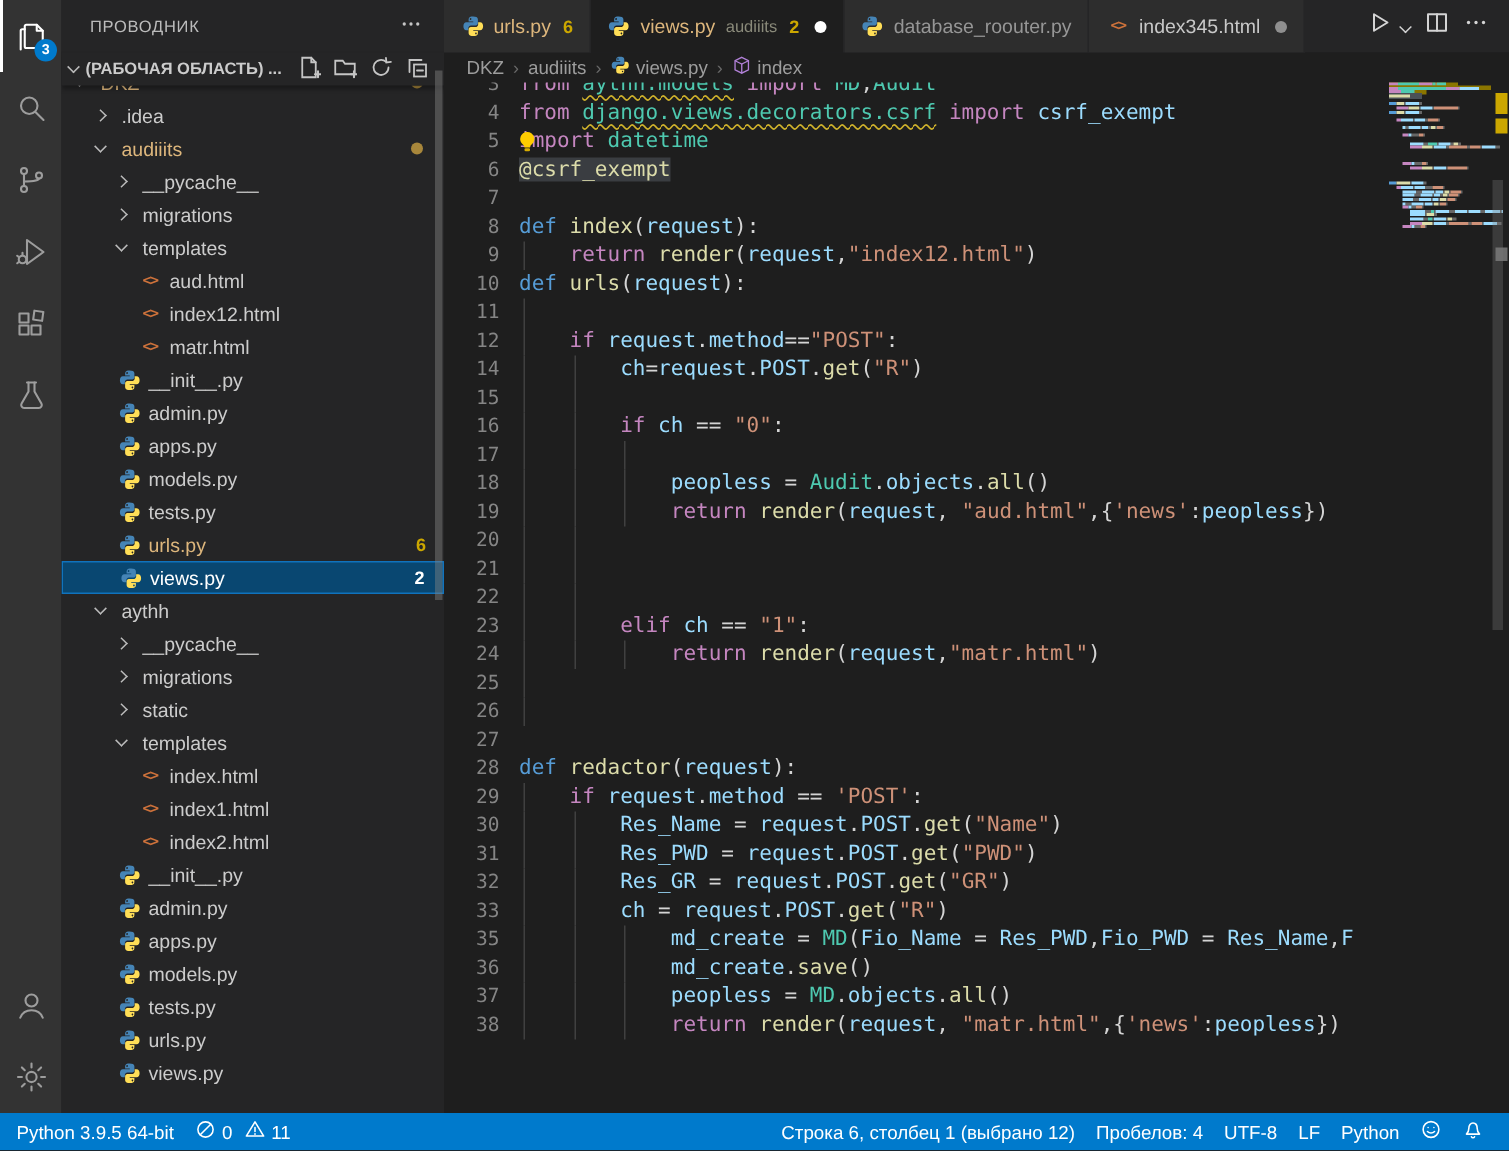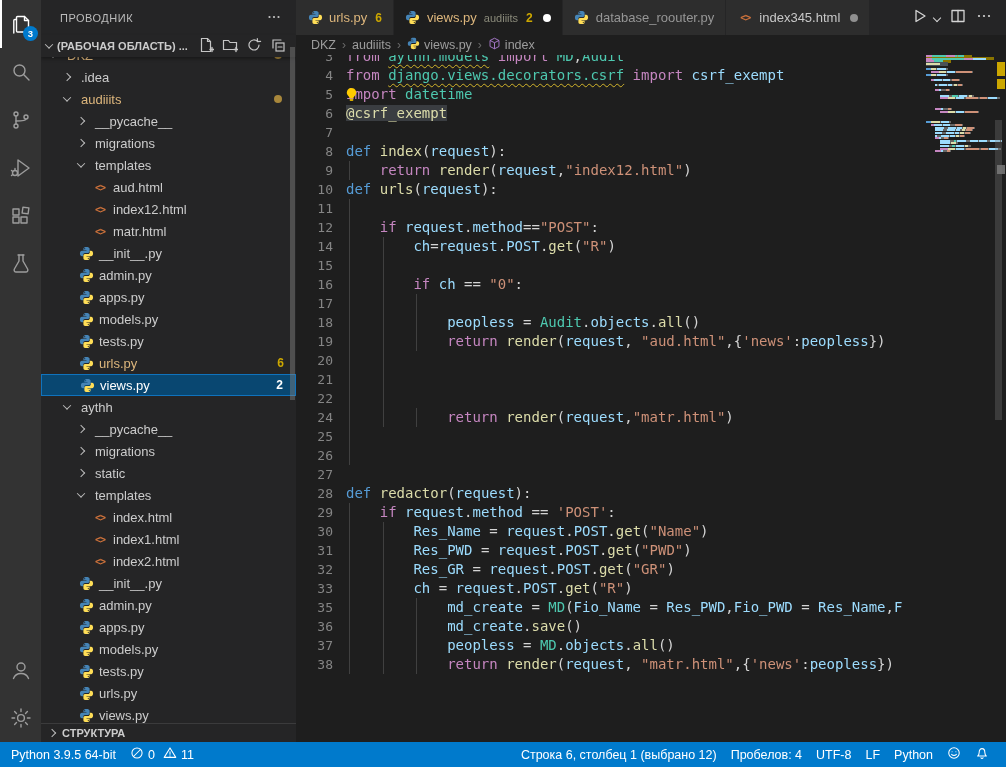--- a/index.html
+++ b/index.html
@@ -413,24 +413,20 @@
                 <svg viewBox="0 0 16 16">
                   <path fill="#4584b6" stroke="none" d="M7.9 1C6.1 1 4.7 1.4 4.7 3v1.6H8v.5H3.2C1.6 5.1 1 6.6 1 8c0 1.5.6 2.9 2.2 2.9h1.3V9.3c0-1 .9-1.9 1.9-1.9h3.3c.9 0 1.6-.8 1.6-1.7V3c0-1.5-1.5-2-3.4-2zM6.1 2.2c.3 0 .6.3.6.6s-.3.7-.6.7-.6-.3-.6-.7.3-.6.6-.6z"></path>
                   <path fill="#ffde57" stroke="none" d="M8.1 15c1.8 0 3.2-.4 3.2-2v-1.6H8v-.5h4.8c1.6 0 2.2-1.5 2.2-2.9 0-1.5-.6-2.9-2.2-2.9h-1.3v1.6c0 1-.9 1.9-1.9 1.9H6.3c-.9 0-1.6.8-1.6 1.7V13c0 1.5 1.5 2 3.4 2zm1.8-1.2c-.3 0-.6-.3-.6-.6s.3-.7.6-.7.6.3.6.7-.3.6-.6.6z"></path>
                 </svg>
               </span>
               <span class="lbl">views.py</span>
             </div>
           </div>
         </div>
       <div class="sb-scroll"></div>
-      <div class="outline">
-        <span class="chev right"></span>
-        <span class="lbl">СТРУКТУРА</span>
-      </div>
     </div>
 
     <div class="editorpane">
       <div class="tabbar">
         <div id="tabs" style="display:flex">
             <div class="tab">
               <span class="ficon">
                 <svg viewBox="0 0 16 16">
                   <path fill="#4584b6" stroke="none" d="M7.9 1C6.1 1 4.7 1.4 4.7 3v1.6H8v.5H3.2C1.6 5.1 1 6.6 1 8c0 1.5.6 2.9 2.2 2.9h1.3V9.3c0-1 .9-1.9 1.9-1.9h3.3c.9 0 1.6-.8 1.6-1.7V3c0-1.5-1.5-2-3.4-2zM6.1 2.2c.3 0 .6.3.6.6s-.3.7-.6.7-.6-.3-.6-.7.3-.6.6-.6z"></path>
                   <path fill="#ffde57" stroke="none" d="M8.1 15c1.8 0 3.2-.4 3.2-2v-1.6H8v-.5h4.8c1.6 0 2.2-1.5 2.2-2.9 0-1.5-.6-2.9-2.2-2.9h-1.3v1.6c0 1-.9 1.9-1.9 1.9H6.3c-.9 0-1.6.8-1.6 1.7V13c0 1.5 1.5 2 3.4 2zm1.8-1.2c-.3 0-.6-.3-.6-.6s.3-.7.6-.7.6.3.6.7-.3.6-.6.6z"></path>
@@ -582,20 +578,24 @@
             <div class="ln">20</div>
             <div class="lc"><div class="guide" style="left: 3px;"></div><div class="guide" style="left: 36.7px;"></div></div>
           </div>
           <div class="line">
             <div class="ln">21</div>
             <div class="lc"><div class="guide" style="left: 3px;"></div><div class="guide" style="left: 36.7px;"></div></div>
           </div>
           <div class="line">
             <div class="ln">22</div>
             <div class="lc"><div class="guide" style="left: 3px;"></div><div class="guide" style="left: 36.7px;"></div></div>
+          </div>
+          <div class="line">
+            <div class="ln">23</div>
+            <div class="lc"><div class="guide" style="left: 3px;"></div><div class="guide" style="left: 36.7px;"></div><span class="t w">        </span><span class="t k">elif </span><span class="t v">ch</span><span class="t w"> == </span><span class="t s">"1"</span><span class="t w">:</span></div>
           </div>
           <div class="line">
             <div class="ln">24</div>
             <div class="lc"><div class="guide" style="left: 3px;"></div><div class="guide" style="left: 36.7px;"></div><div class="guide" style="left: 70.4px;"></div><span class="t w">            </span><span class="t k">return </span><span class="t f">render</span><span class="t w">(</span><span class="t v">request</span><span class="t w">,</span><span class="t s">"matr.html"</span><span class="t w">)</span></div>
           </div>
           <div class="line">
             <div class="ln">25</div>
             <div class="lc"><div class="guide" style="left: 3px;"></div></div>
           </div>
           <div class="line">

